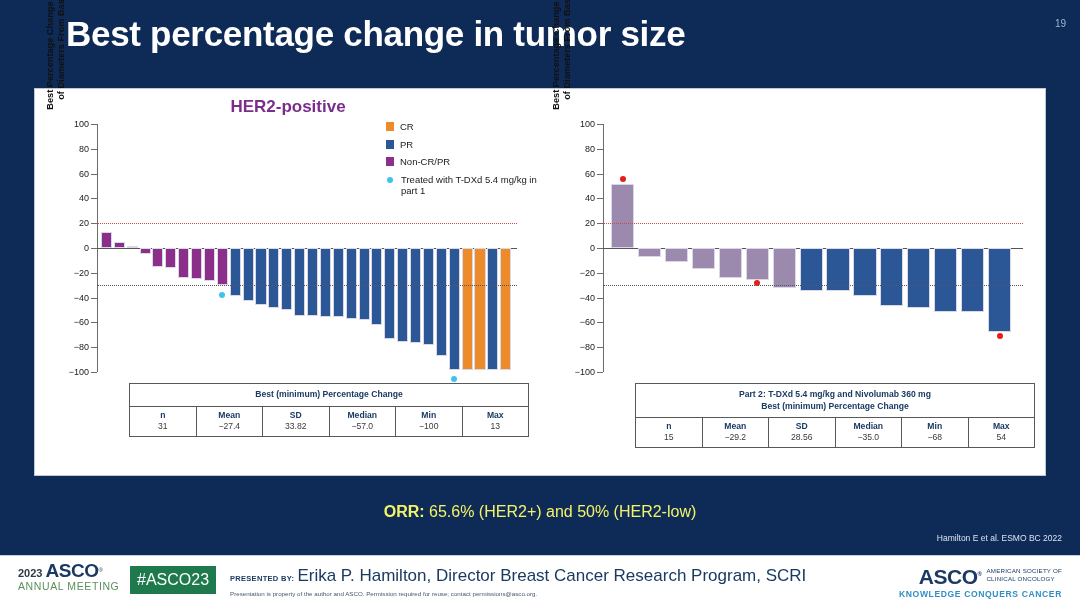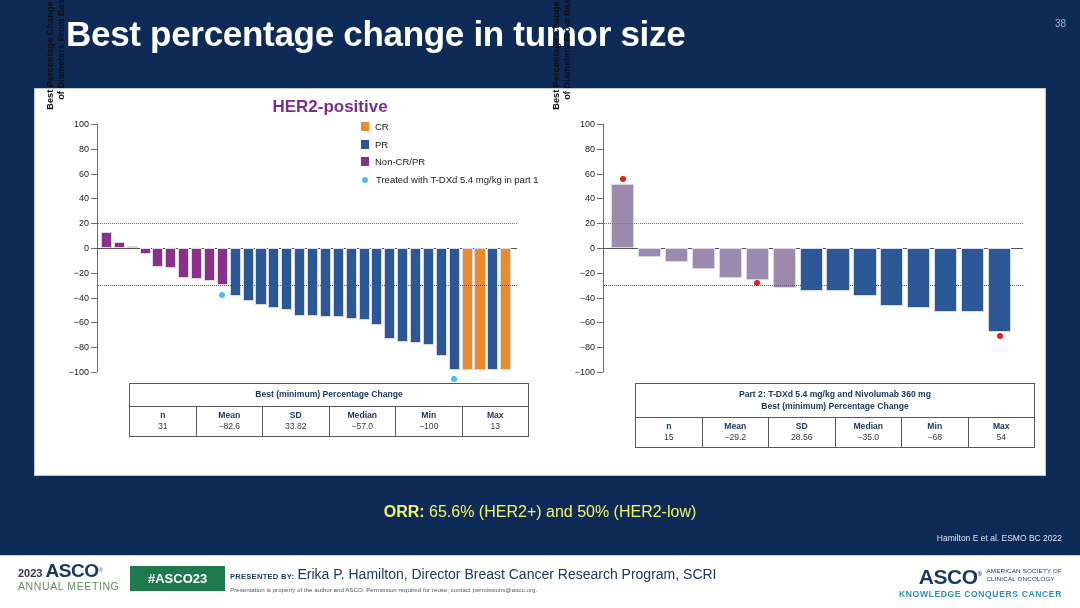--- a/index.html
+++ b/index.html
@@ -20,21 +20,21 @@
     position:absolute; right:14px; top:18px;
     font-size:10px; color:#9FB4D4;
   }
   
   #chart-panel {
     position:absolute; left:34px; top:88px;
     width:1012px; height:388px;
     background:#FFFFFF;
     border:1px solid #BFC7D2;
   }
-  .panel-half { position:absolute; top:0; width:506px; height:388px;padding-left:42px; }
+  .panel-half { position:absolute; top:0; width:506px; height:388px; }
   #panel-left  { left:0; }
   #panel-right { left:506px; }
 
   .panel-title {
     position:absolute; top:8px; width:100%;
     text-align:center; font-size:17px; font-weight:bold;
   }
   #title-her2-positive { color:#7B2D8E; }
   #title-her2-low      { color:#9B8AAE; }
 
@@ -83,21 +83,21 @@
     border:0.6px solid #D8D8E6;
   }
   .marker {
     position:absolute; width:6px; height:6px; border-radius:50%;
     transform:translate(-50%,-50%);
   }
 
   
   .legend { position:absolute; font-size:9.5px; color:#1A1A1A; }
   #legend-left  { left:326px; top:32px; }
-  .legend-row { display:flex; align-items:flex-start; margin-bottom:6px; }
+  .legend-row { display:flex; align-items:flex-start; margin-bottom:6px;margin-left:25px; }
   .swatch { width:8px; height:9px; margin-right:6px; flex:0 0 auto; margin-top:1px; }
   .swatch-dot { width:6px; height:6px; border-radius:50%; margin-right:8px; margin-left:1px; margin-top:3px; flex:0 0 auto; }
   .legend-text { line-height:11.5px; }
 
   
   .stats {
     position:absolute; left:94px; top:294px;
     width:400px;
     border:1px solid #58585A;
     background:#FFFFFF;
@@ -135,40 +135,40 @@
   }
   #asco-meeting { position:absolute; left:18px; top:8px; line-height:13px; }
   #asco-year-row { font-size:11px; color:#2E3A46; }
   #asco-year-row .yr { font-weight:bold; }
   #asco-year-row .big { font-size:19px; font-weight:bold; letter-spacing:-0.5px; color:#1B3A63; }
   #asco-year-row .tm { font-size:6px; vertical-align:super; }
   #asco-annual { font-size:10.5px; color:#5B8F5B; letter-spacing:0.6px; }
   #hashtag-badge {
     position:absolute; left:130px; top:10px;
     background:#1E7A4D; color:#FFFFFF;
-    font-size:13px; font-weight:bold;
-    padding:5px 18px;
+    font-size:16px; font-weight:normal;
+    padding:5px 7px;
   }
   #presented-block { position:absolute; left:230px; top:10px; }
   #presented-line { font-size:11.5px; color:#1B3A63; }
   #presented-line .by { font-size:7.5px; font-weight:bold; letter-spacing:0.3px; }
-  #presented-line .nm { font-size:14px; }
+  #presented-line .nm { font-size:17px; }
   #permission-line { font-size:6.2px; color:#46586E; margin-top:4px; }
   #asco-logo { position:absolute; right:18px; top:8px; text-align:right; }
   #asco-logo-top { display:flex; align-items:flex-start; justify-content:flex-end; }
   #asco-logo-mark { font-size:21px; font-weight:bold; color:#1B3A63; letter-spacing:-0.5px; line-height:21px; }
   #asco-logo-mark .tm { font-size:6px; vertical-align:super; }
   #asco-logo-sub { font-size:6.2px; color:#1B3A63; line-height:7.5px; margin-left:5px; text-align:left; margin-top:3px; letter-spacing:0.2px; }
   #asco-tagline { font-size:8.6px; color:#2F8FC4; letter-spacing:0.6px; margin-top:2px; font-weight:bold; }
 </style>
 </head>
 <body>
 
 <div id="slide-title">Best percentage change in tumor size</div>
-<div id="slide-number">38</div>
+<div id="slide-number">19</div>
 
 <div id="chart-panel">
 
   <div class="panel-half" id="panel-left">
     <div class="panel-title" id="title-her2-positive">HER2-positive</div>
 
     <div class="ylabel" id="ylabel-left">
       Best Percentage Change in Sum<br>of Diameters From Baseline
     </div>
 
@@ -260,21 +260,21 @@
       <div class="stats-head">
         <div>Best (minimum) Percentage Change</div>
       </div>
       <div class="stats-row" id="stats-row-left">
           <div class="stats-cell">
             <span class="k">n</span>
             <span class="v">31</span>
           </div>
           <div class="stats-cell">
             <span class="k">Mean</span>
-            <span class="v">−82.6</span>
+            <span class="v">−27.4</span>
           </div>
           <div class="stats-cell">
             <span class="k">SD</span>
             <span class="v">33.82</span>
           </div>
           <div class="stats-cell">
             <span class="k">Median</span>
             <span class="v">−57.0</span>
           </div>
           <div class="stats-cell">

